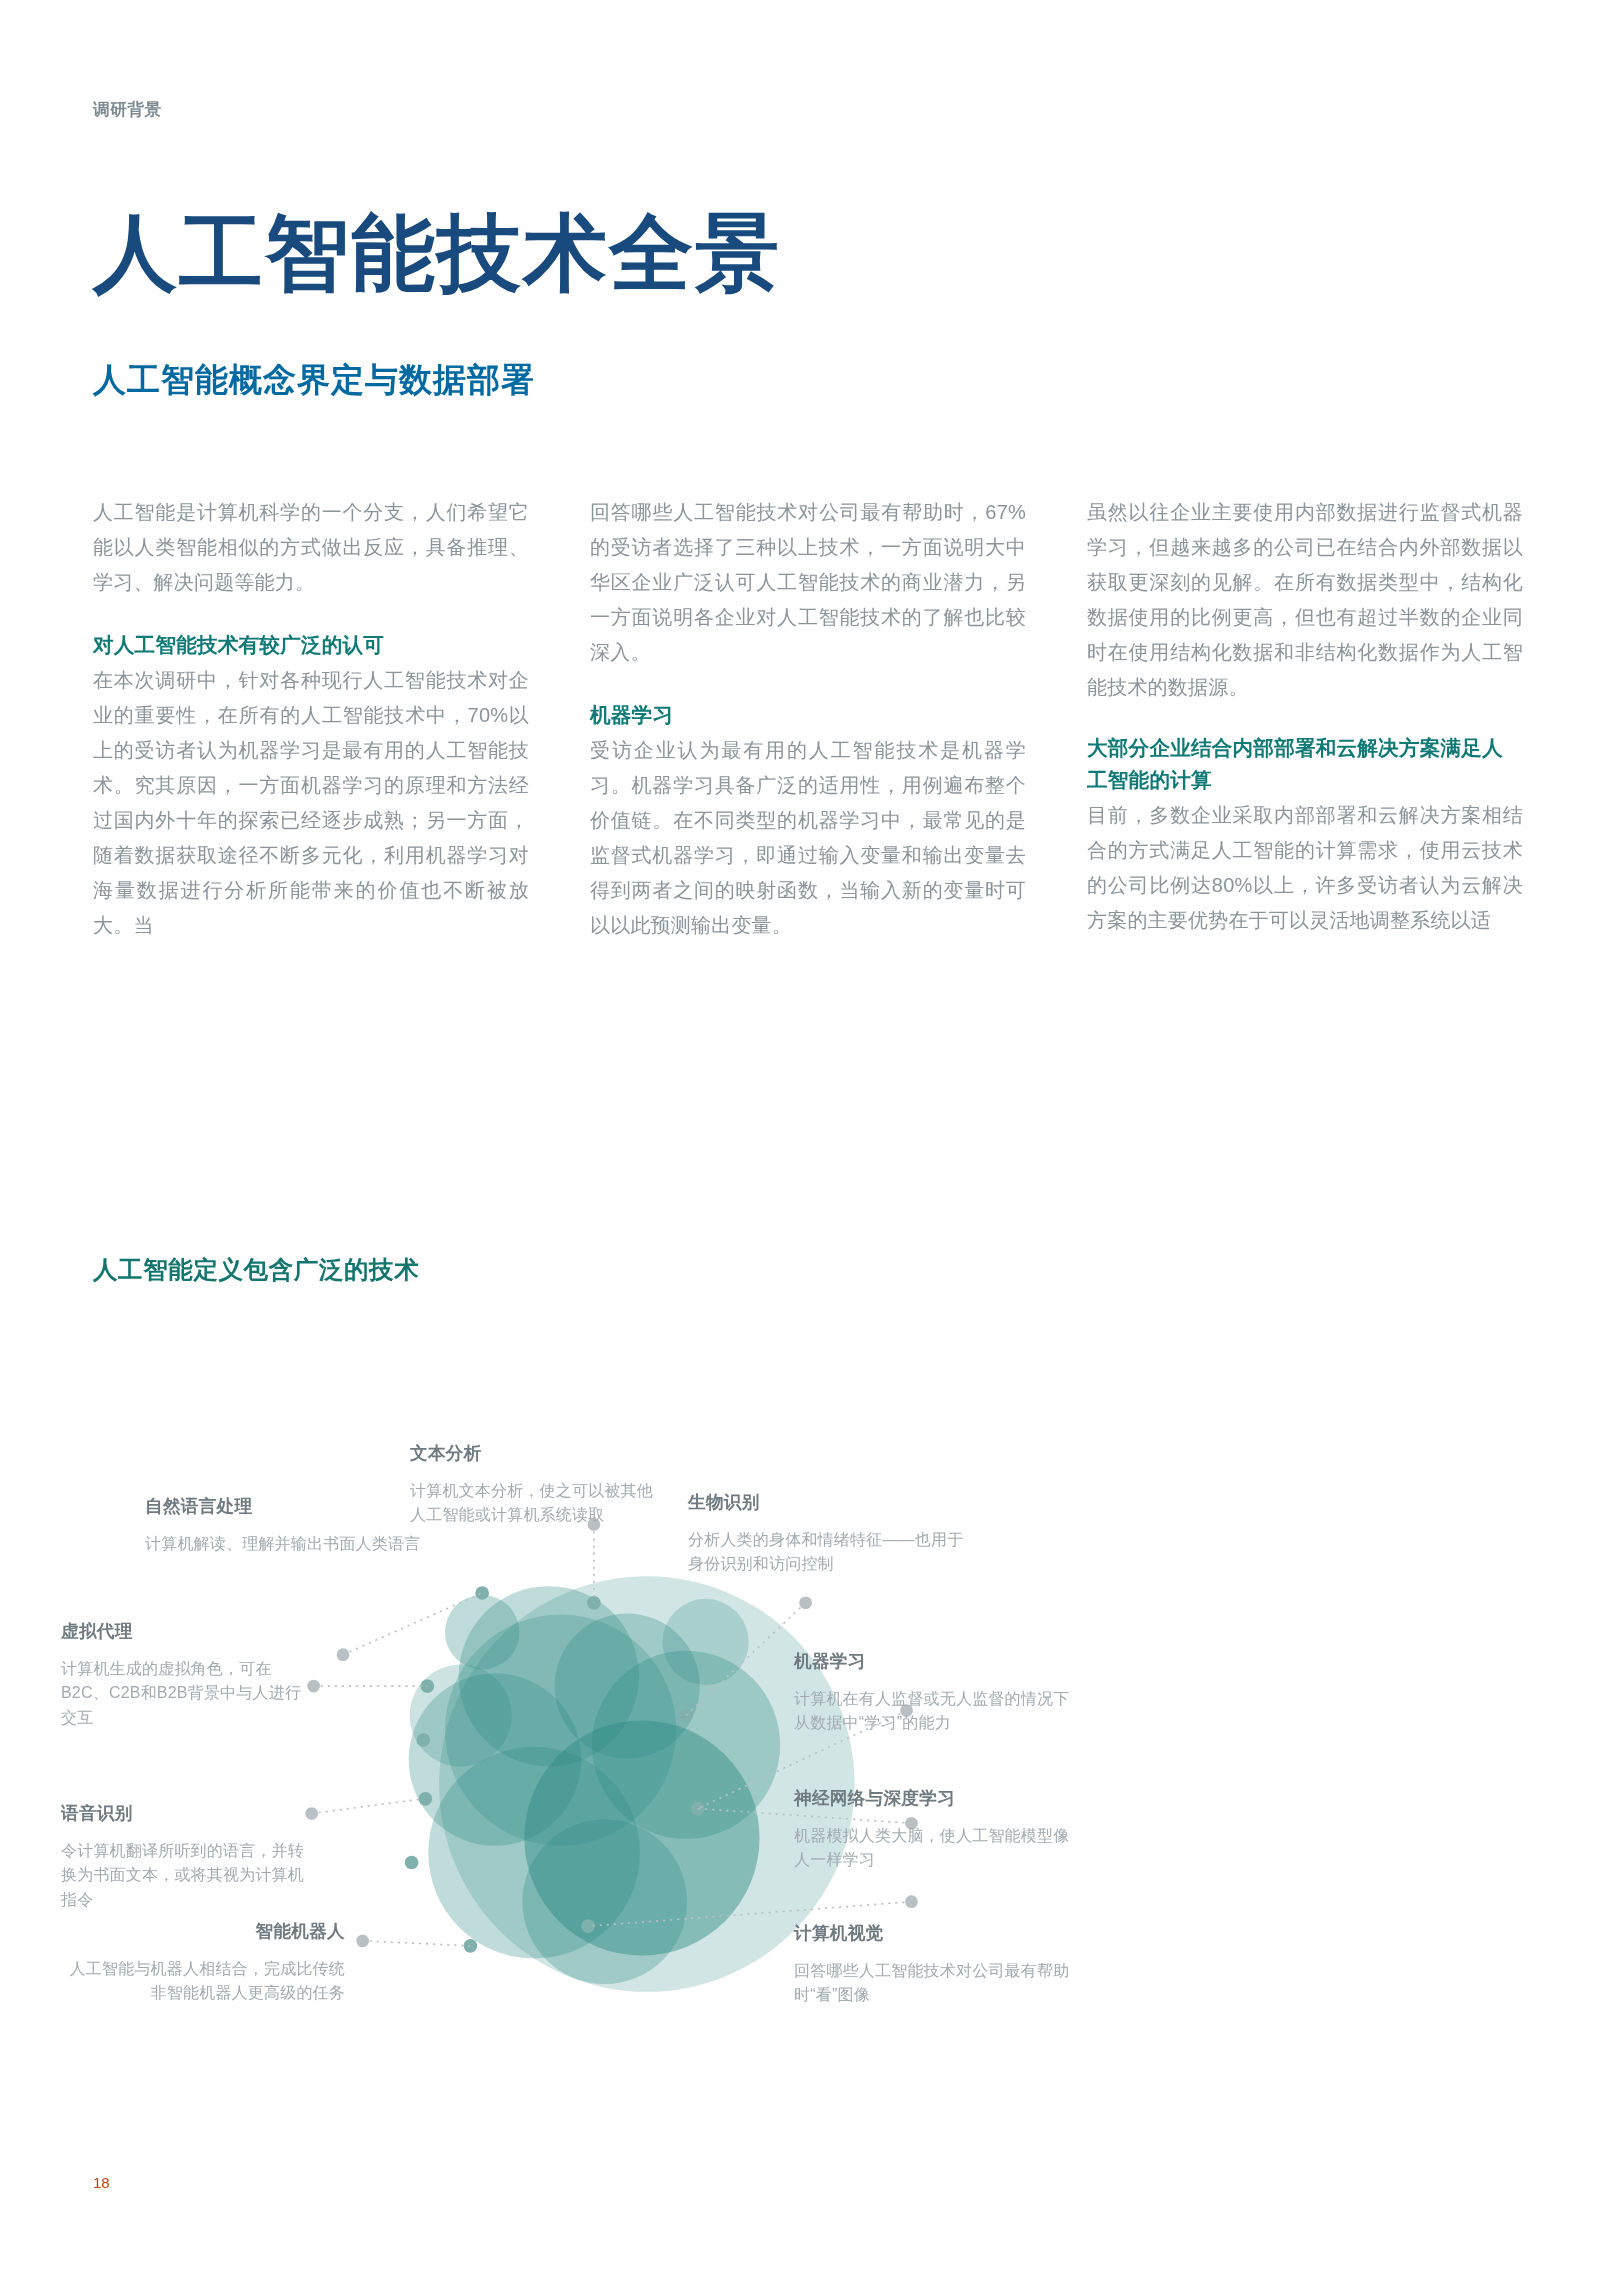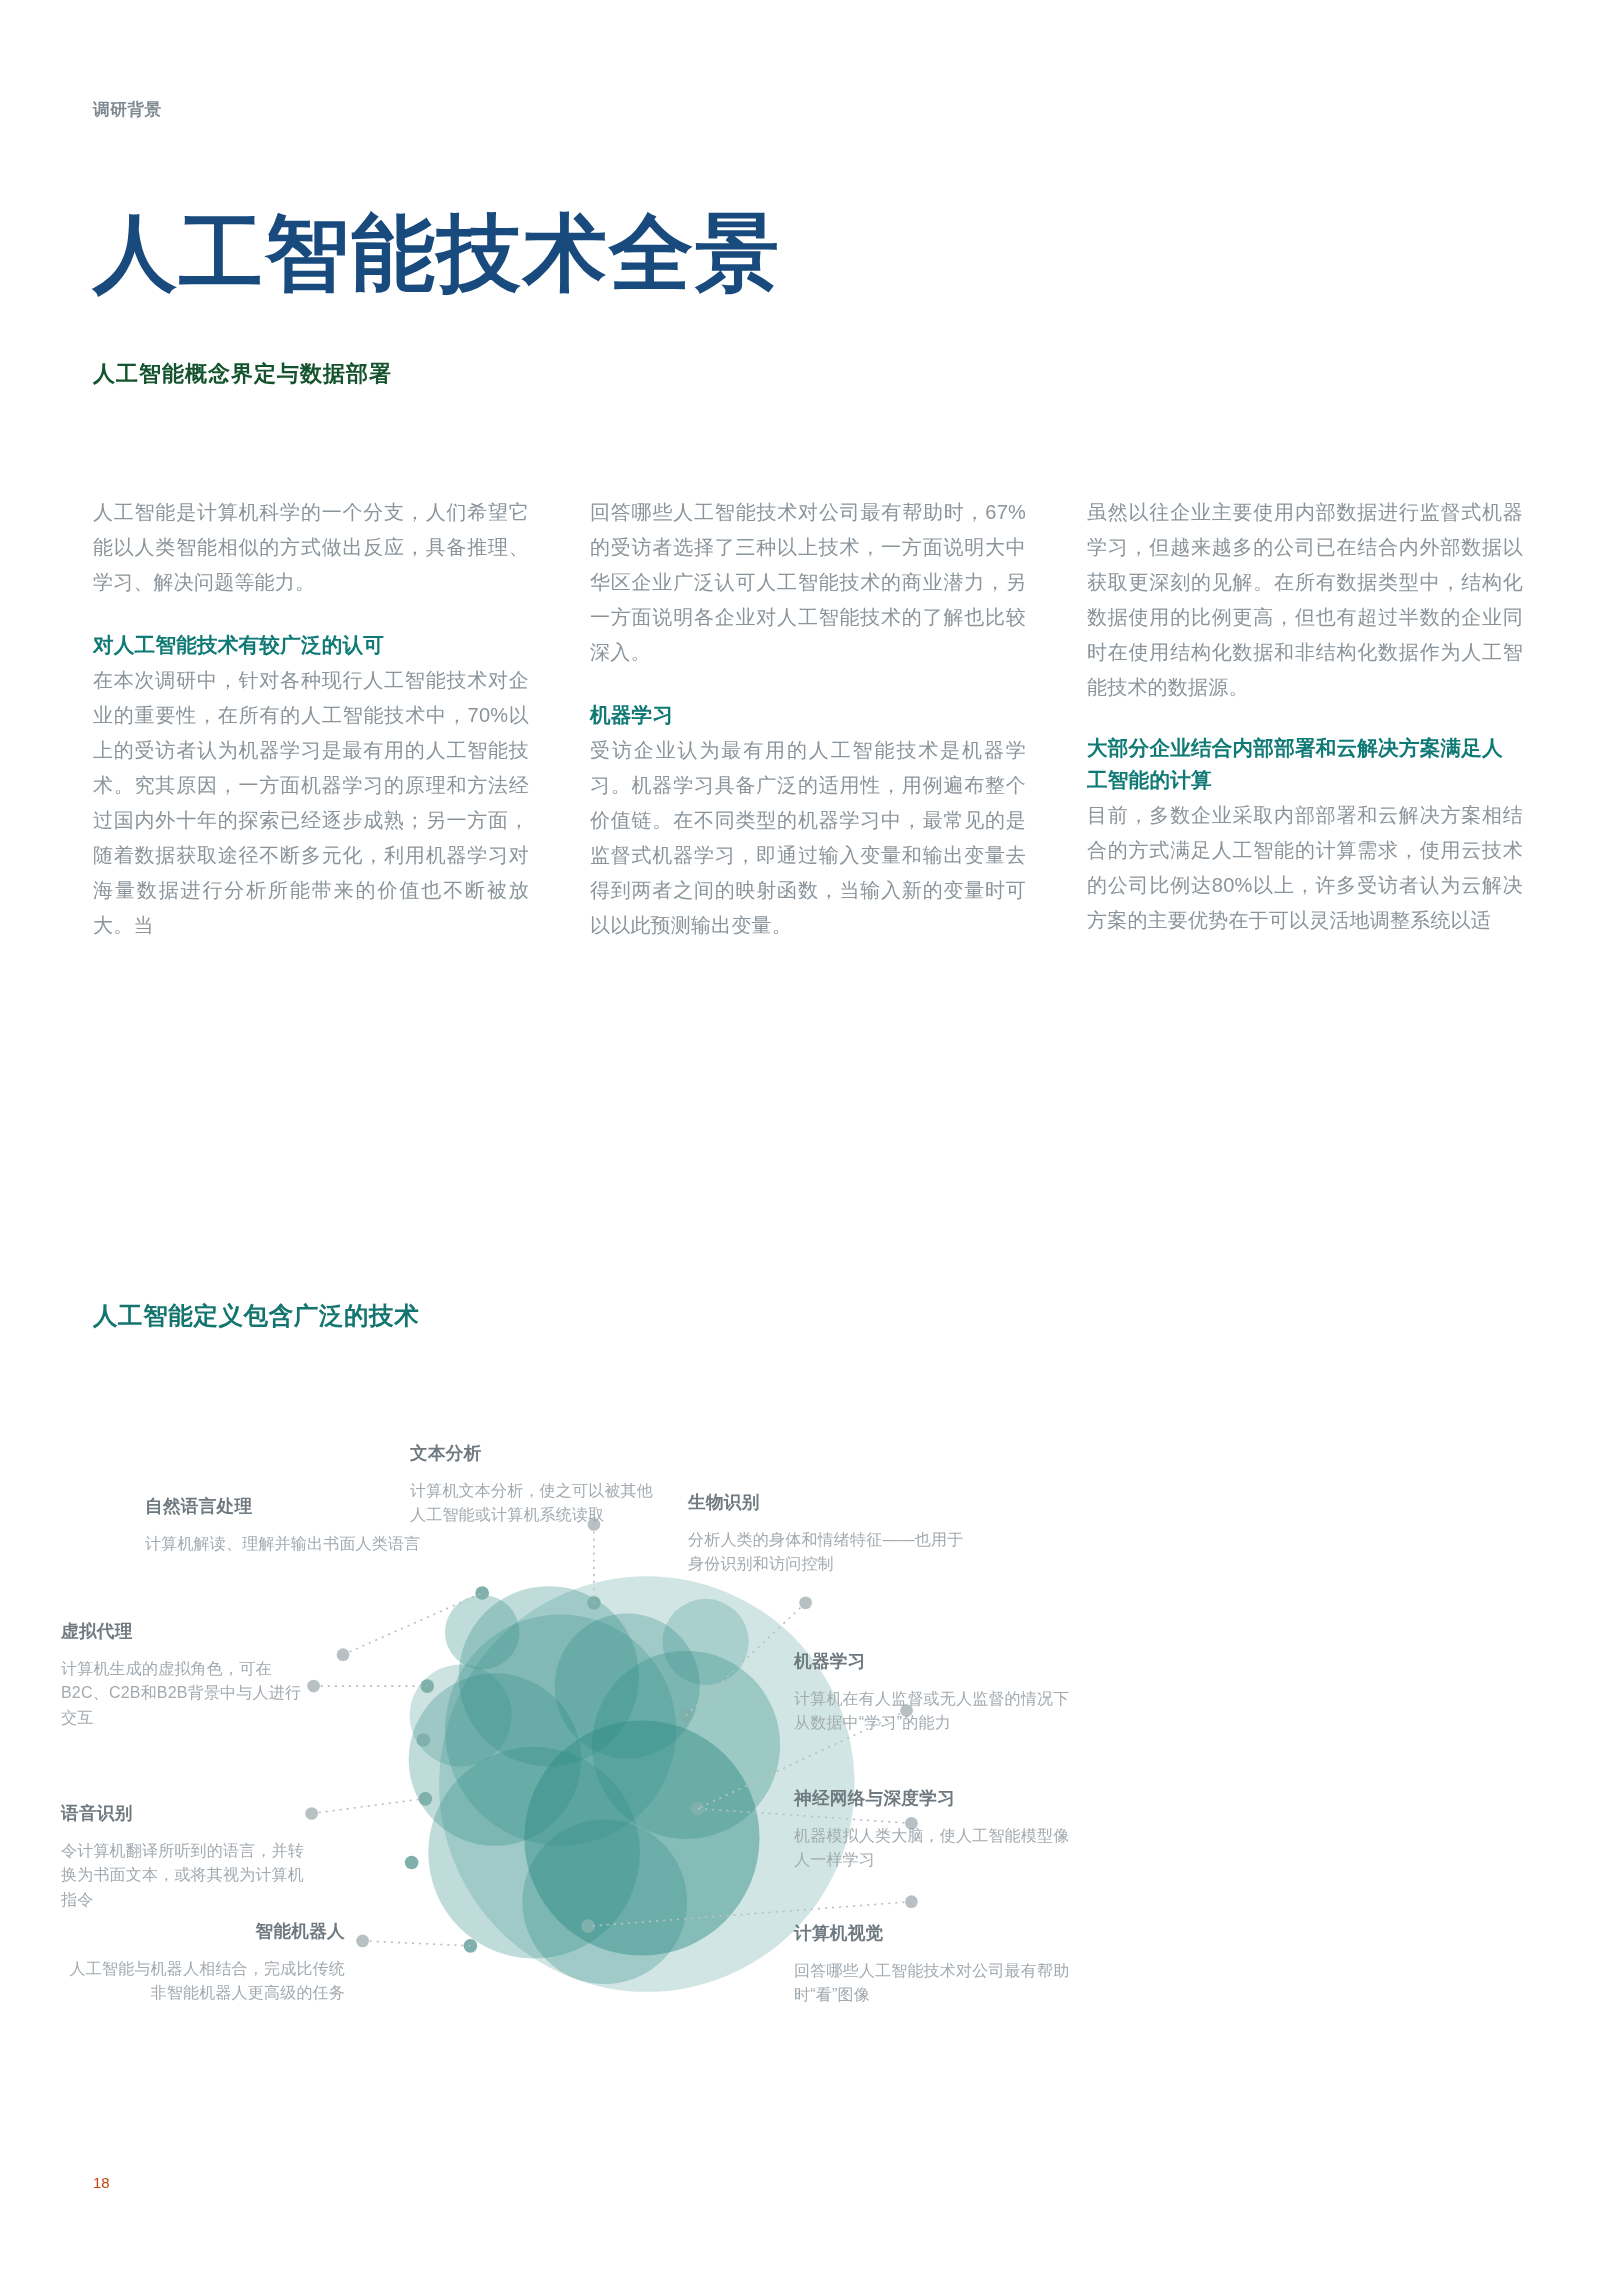--- a/index.html
+++ b/index.html
@@ -19,21 +19,21 @@
     position:absolute; left:93px; top:98px;
     font-size:16.7px; font-weight:700; color:#7e8a91; letter-spacing:0.5px;
   }
   .title-main {
     position:absolute; left:93px; top:211px;
     font-size:84px; font-weight:700; color:#184a7d;
     letter-spacing:2px; line-height:1;
   }
   .title-sub {
     position:absolute; left:93px; top:363px;
-    font-size:22px; font-weight:700; color:#14532d;
+    font-size:33px; font-weight:700; color:#0369a1;
     letter-spacing:1px; line-height:1;
   }
 
   
   .cols {
     position:absolute; left:93px; top:495px;
     width:1431px;
     display:flex; gap:61px;
   }
   .col { width:436px; }
@@ -47,21 +47,21 @@
   .col h3 {
     margin:29px 0 2px 0;
     font-size:20.6px; line-height:32px;
     color:#0f7a75; font-weight:700;
     letter-spacing:0.2px;
   }
   .col h3.tight { margin-top:27.4px; }
 
   
   .fig-title {
-    position:absolute; left:93px; top:1299px;
+    position:absolute; left:93px; top:1253px;
     font-size:24.5px; font-weight:700; color:#14756f; letter-spacing:0.6px;
   }
 
   
   .diagram {
     position:absolute; left:0px; top:1392px;
     width:1621px; height:745px;
   }
   .diagram svg { position:absolute; left:0; top:0; }
 

